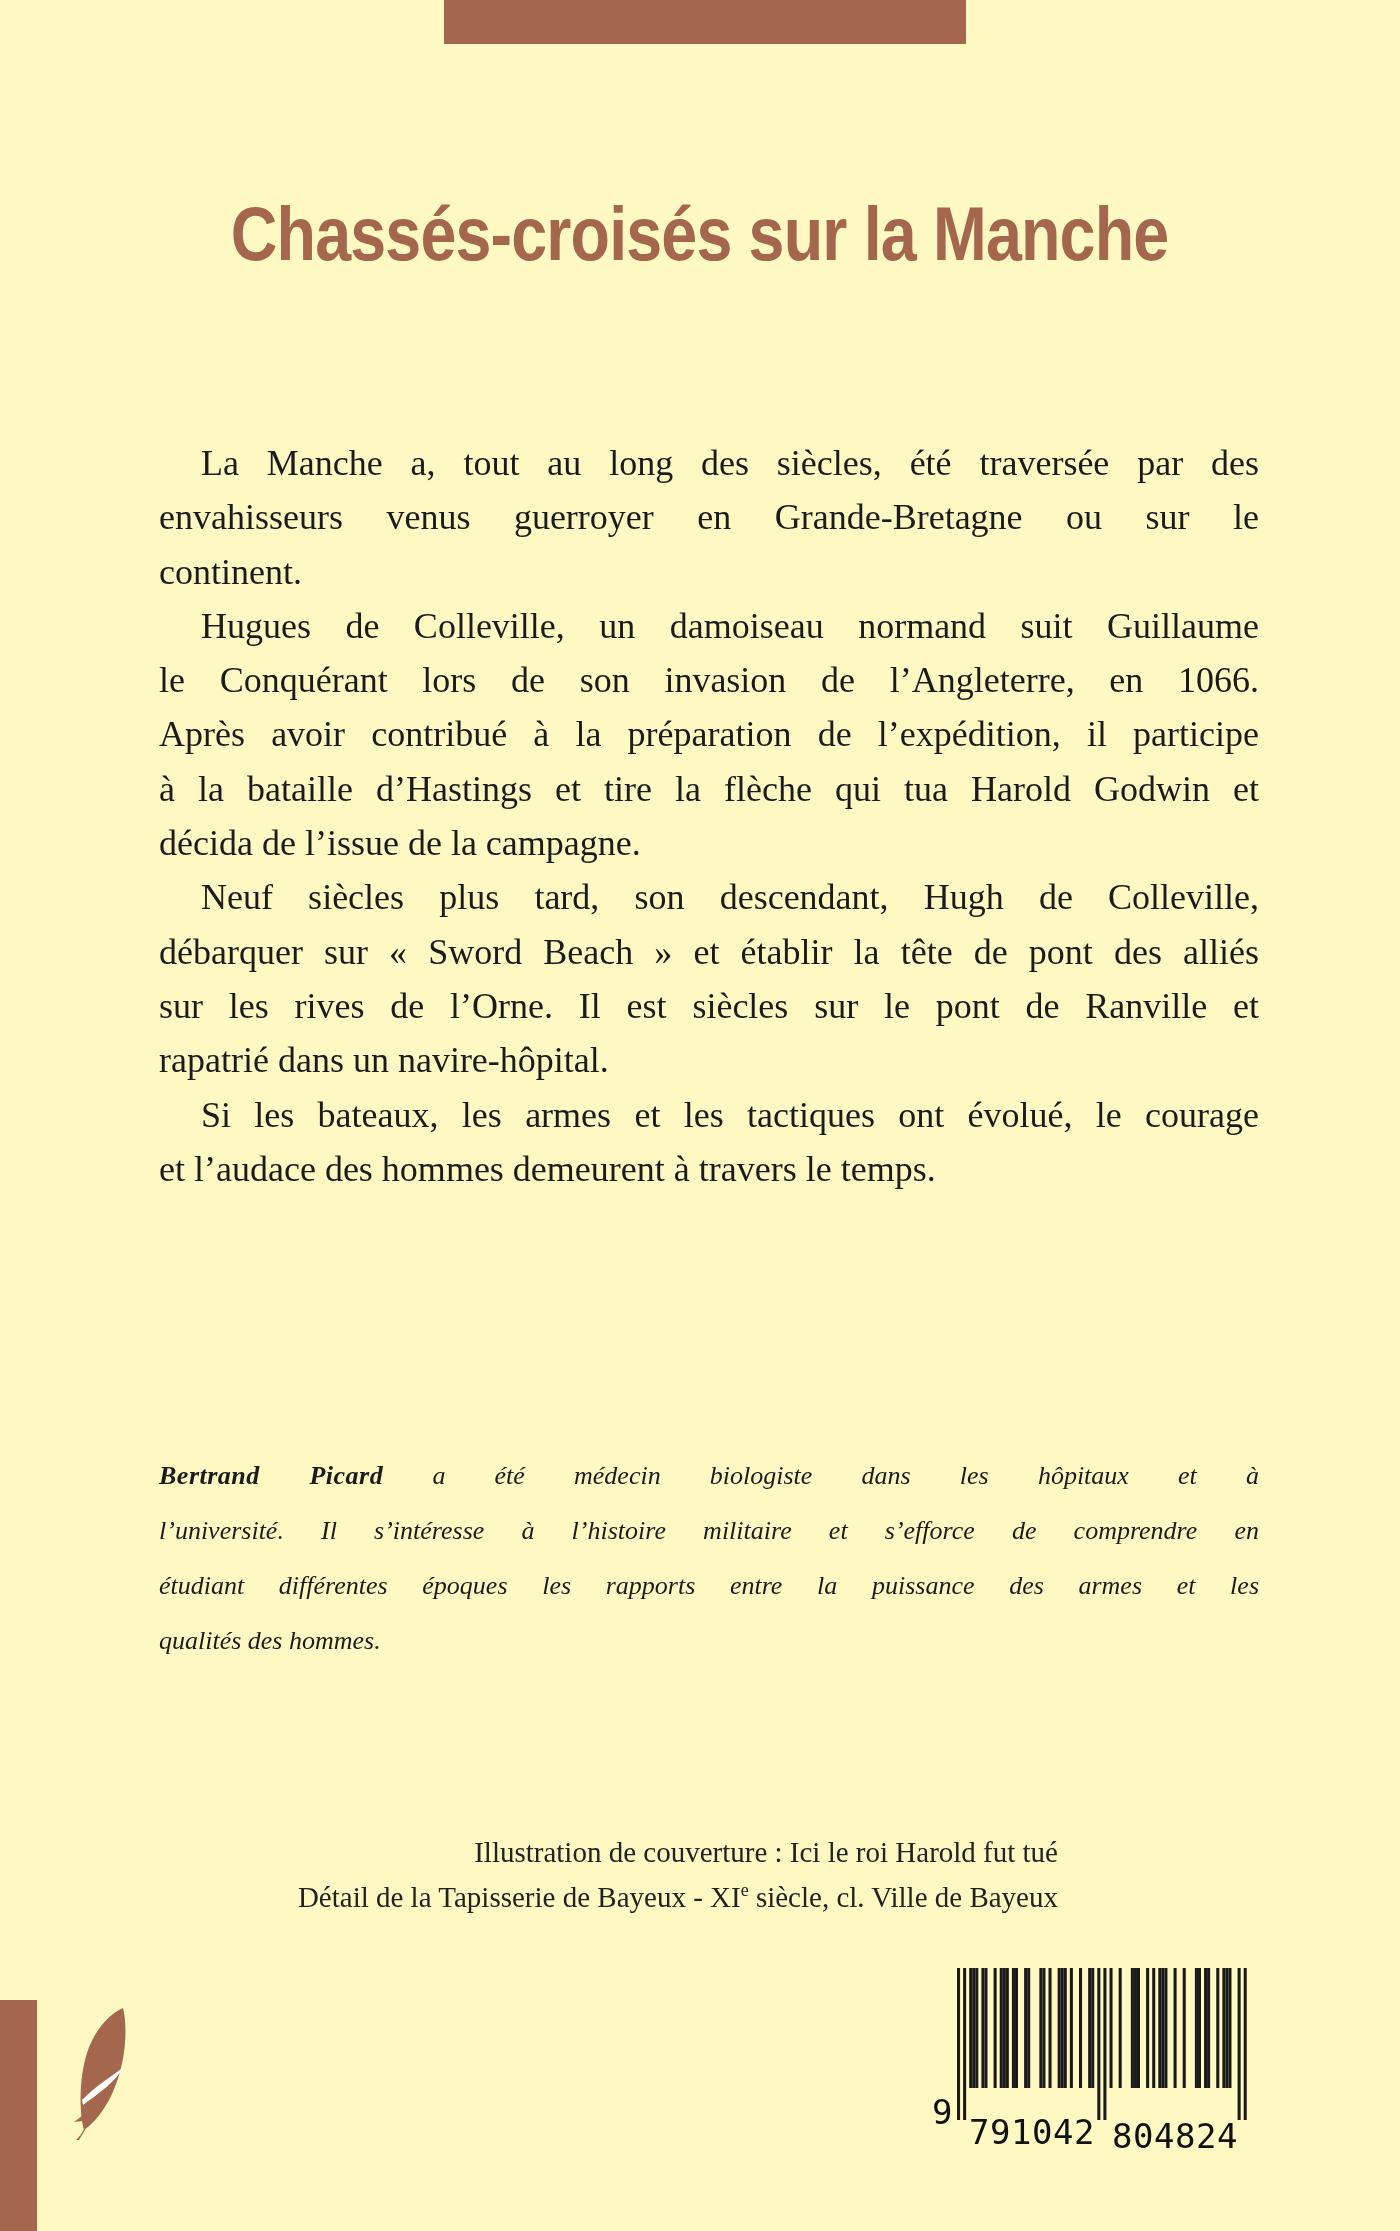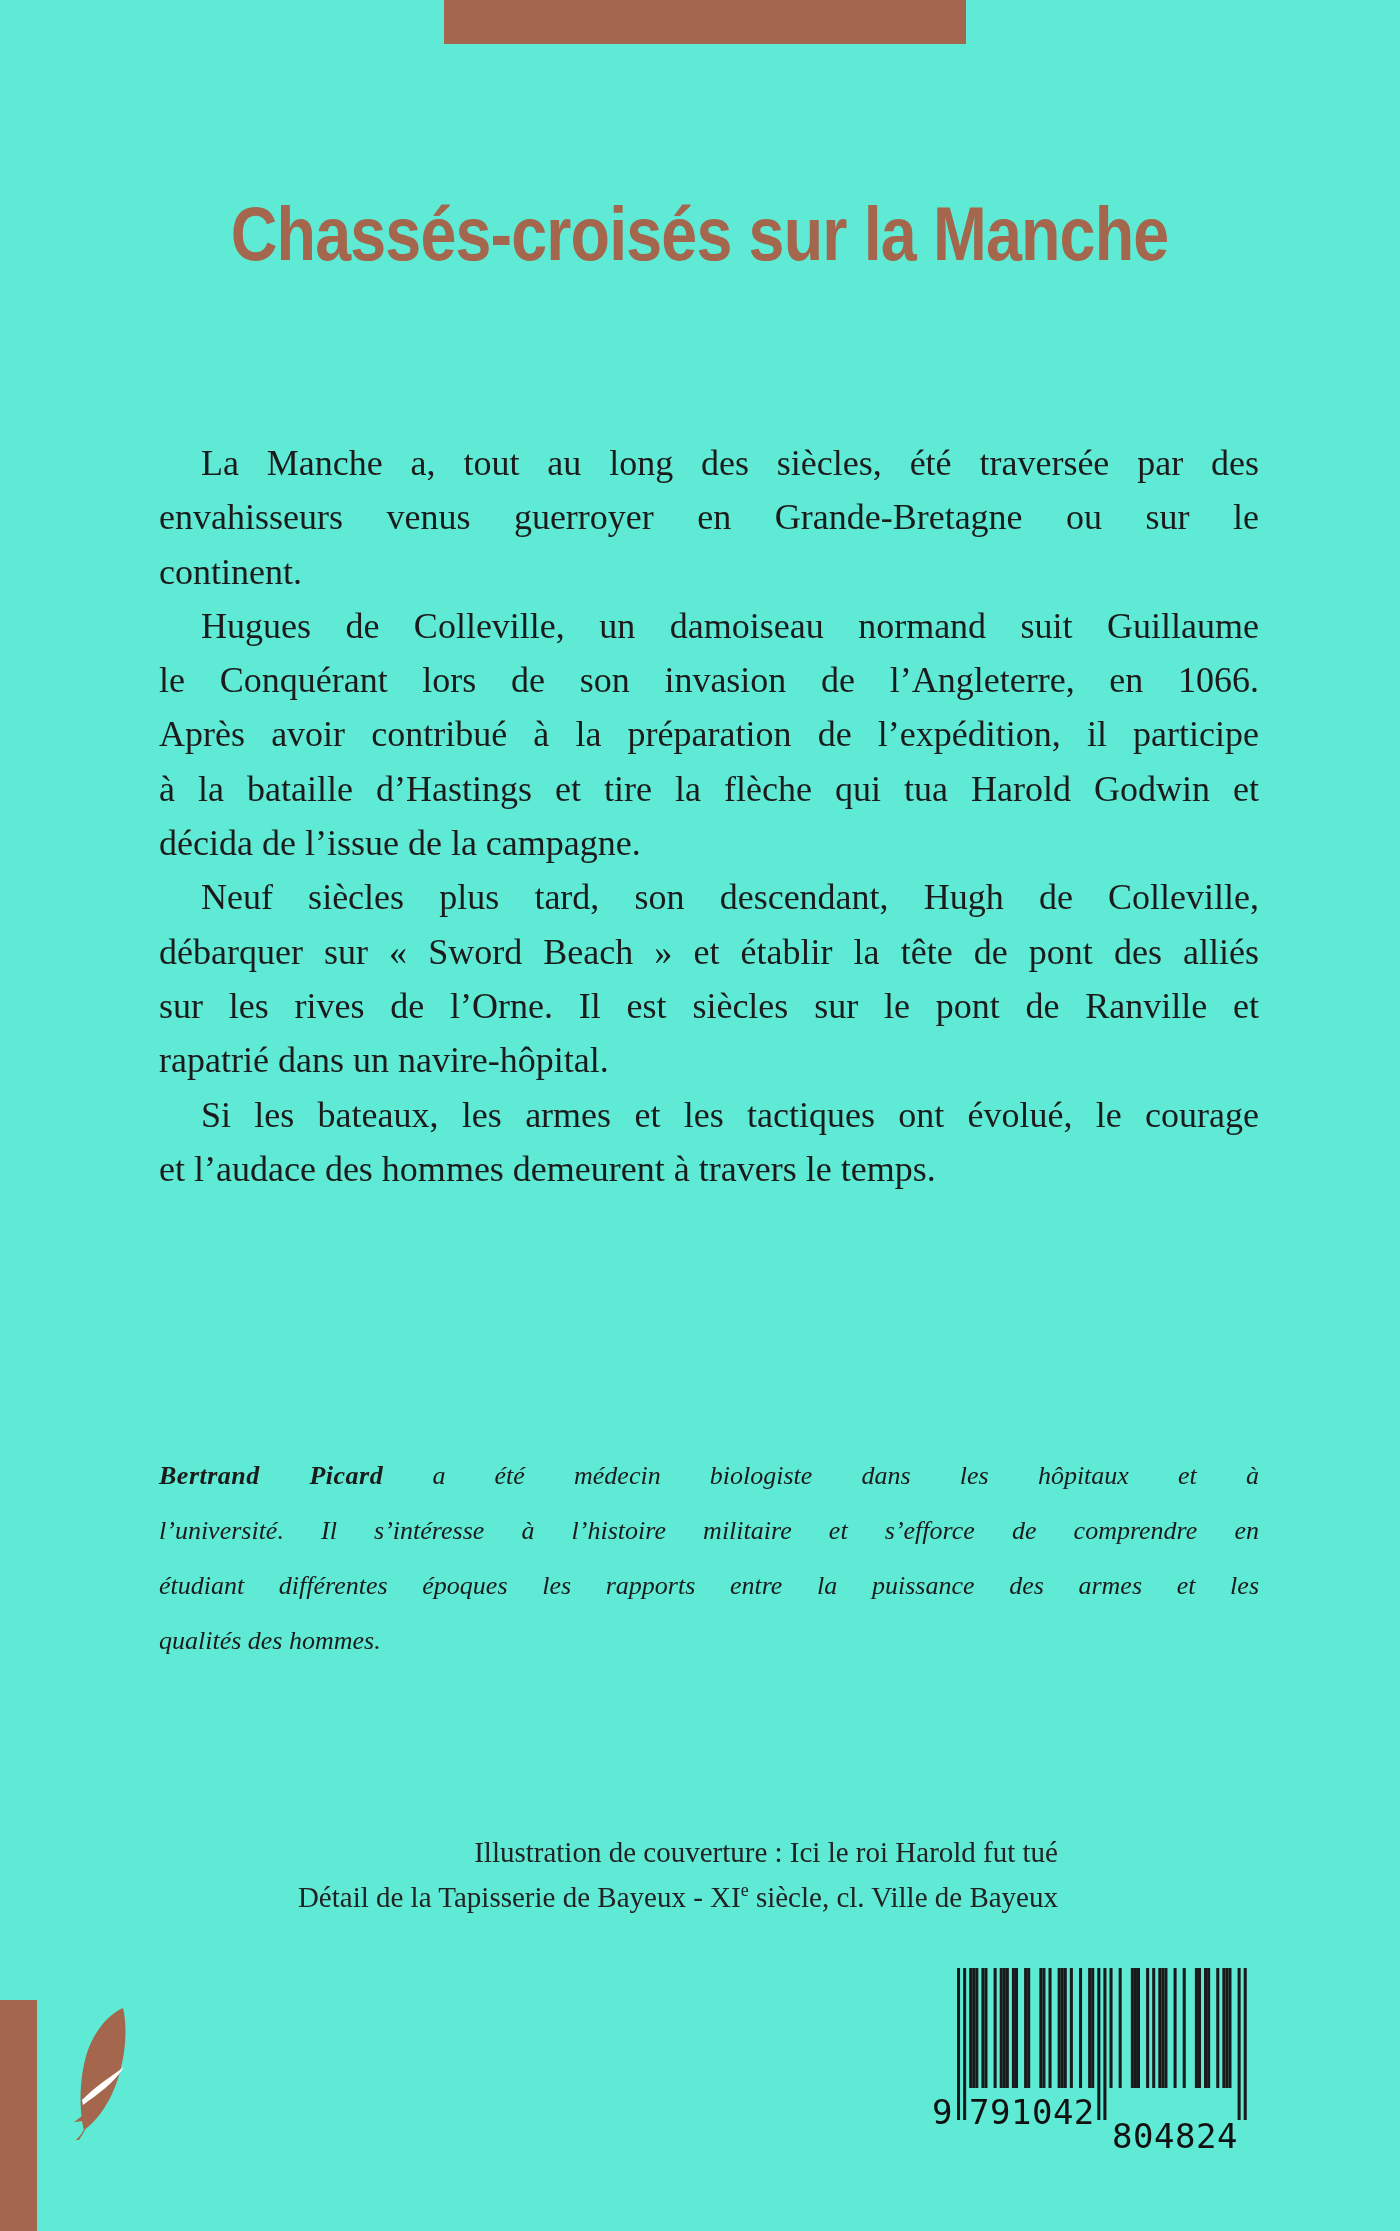--- a/index.html
+++ b/index.html
@@ -1,20 +1,20 @@
 <!DOCTYPE html>
 <html><head>
 <meta charset="utf-8">
 <style>
   html, body { margin: 0; padding: 0; background: #ffffff; }
   .page {
     position: relative;
     width: 1400px;
     height: 2231px;
-    background: #5eead4;
+    background: #fef9c3;
     overflow: hidden;
     font-family: "Liberation Serif", serif;
     color: #1b1b1b;
   }
 
   
   .cover-tab {
     position: absolute;
     left: 444px; top: 0; width: 522px; height: 44px;
     background: #a4664c;
@@ -126,21 +126,21 @@
   .barcode svg { position: absolute; left: 0; top: 0; }
   .bc-digit {
     position: absolute;
     font-family: "DejaVu Sans Mono", monospace;
     font-size: 34px;
     color: #111;
     top: 124px;
     letter-spacing: 0.5px;
   }
   .bc-first { left: -32px; width: 28px; text-align: right; }
-  .bc-left  { left: 12px;  width: 126px; text-align: left; }
+  .bc-left  { left: 12px;  width: 126px; text-align: center; margin-top: 20px; }
   .bc-right { left: 155px; width: 126px; text-align: center; margin-top: 24px; }
 </style>
 </head>
 <body>
 
 <div class="page">
 
   <div class="cover-tab"></div>
 
   <div class="title-wrap">

